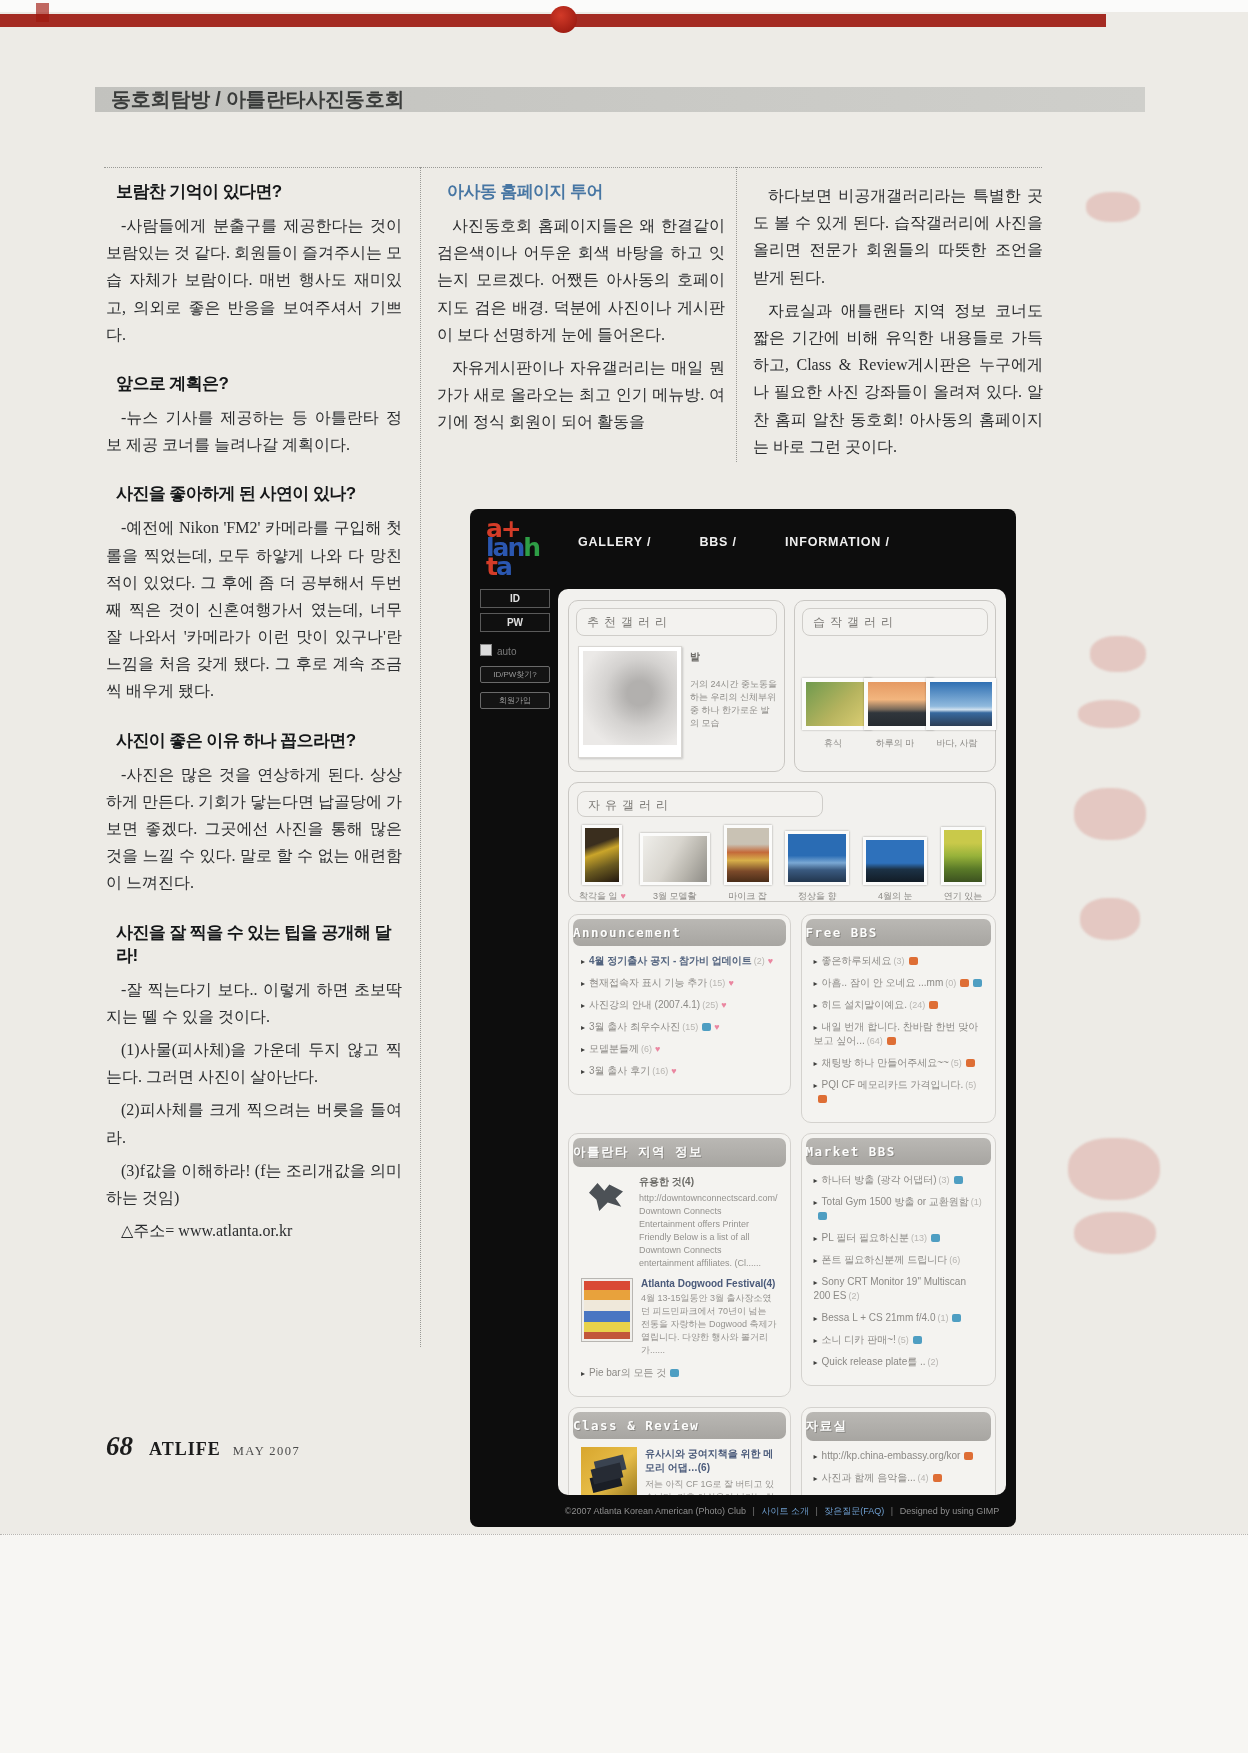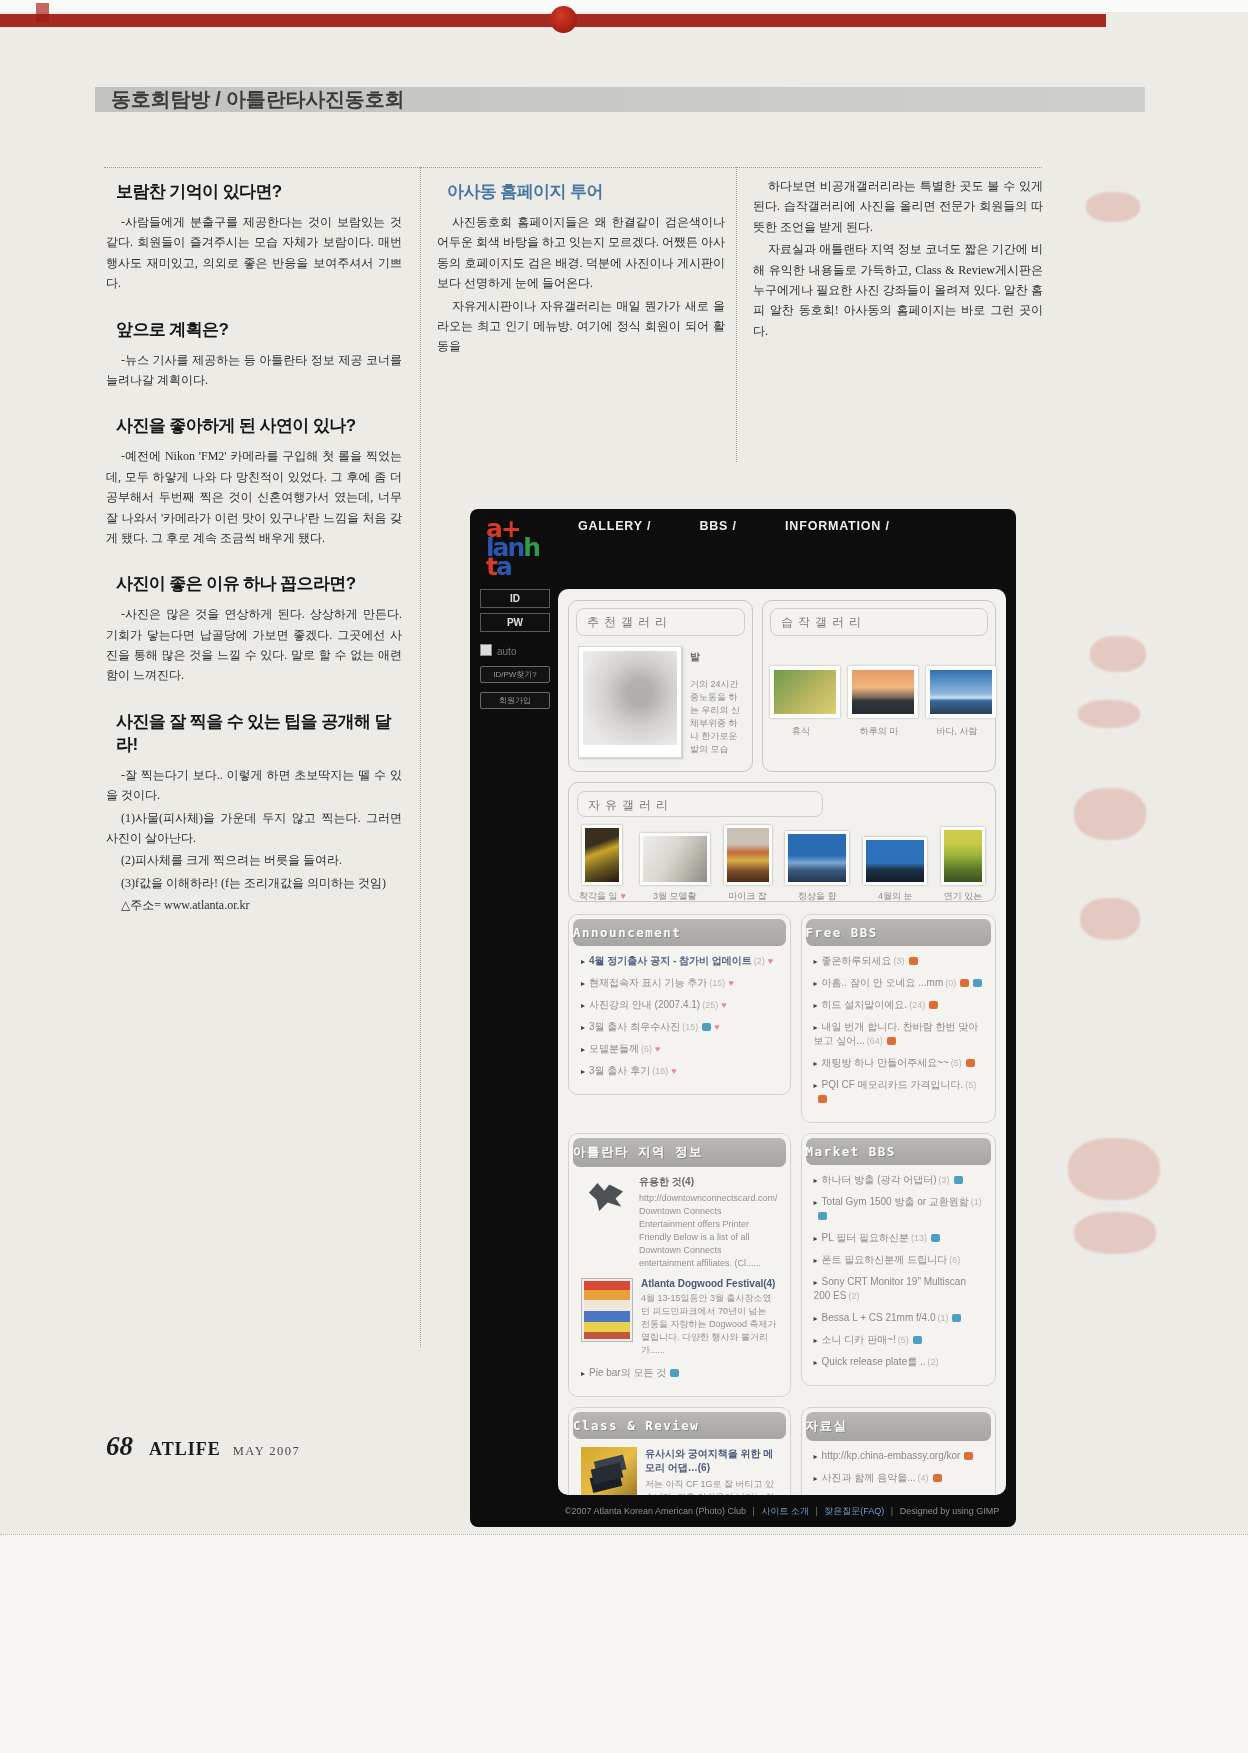--- a/index.html
+++ b/index.html
@@ -36,35 +36,35 @@
   .vdiv1{position:absolute;left:420px;top:167px;height:1180px;border-left:1px dotted #9a9a96;}
   .vdiv2{position:absolute;left:736px;top:167px;height:295px;border-left:1px dotted #9a9a96;}
   .col{position:absolute;top:176px;}
   .col1{left:106px;width:296px;}
   .col2{left:437px;width:288px;}
   .col3{left:753px;width:290px;}
   .heading{font-family:"Liberation Sans","DejaVu Sans",sans-serif;font-weight:bold;font-size:17px;
            color:#141618;margin:24px 0 9px;padding-left:10px;letter-spacing:-.6px;}
   .heading.first{margin-top:4px;}
   .heading.blue{color:#4776a3;}
-  .para{font-size:12px;line-height:1.7;color:#2b2d2f;text-align:justify;text-indent:15px;margin:0 0 2px;}
+  .para{font-size:16px;line-height:1.7;color:#2b2d2f;text-align:justify;text-indent:15px;margin:6px 0 2px;}
 
   
   .page-footer{position:absolute;left:106px;top:1431px;color:#1c1c1c;}
   .pf-num{font-style:italic;font-size:27px;font-weight:bold;font-family:"Liberation Serif",serif;}
   .pf-mag{font-size:18px;font-weight:bold;letter-spacing:1px;margin-left:12px;font-family:"Liberation Serif",serif;}
   .pf-issue{font-size:12.5px;color:#4a4a4a;letter-spacing:1.5px;margin-left:8px;}
 
   
   .site{position:absolute;left:470px;top:509px;width:546px;height:1018px;background:#0d0d0d;
         border-radius:8px;font-family:"Liberation Sans","DejaVu Sans",sans-serif;}
   .logo{position:absolute;left:16px;top:10px;font-weight:bold;font-size:25px;line-height:19px;
         font-family:"DejaVu Sans",sans-serif;letter-spacing:-2px;}
   .lg-red{color:#d43c28;} .lg-blue{color:#2b57b0;} .lg-green{color:#2e9e46;}
-  .nav{position:absolute;left:108px;top:10px;color:#efefef;font-weight:bold;font-size:12.5px;letter-spacing:.8px;}
+  .nav{position:absolute;left:108px;top:26px;color:#efefef;font-weight:bold;font-size:12.5px;letter-spacing:.8px;}
   .nav span{margin-right:44px;}
   .sidebar{position:absolute;left:10px;top:80px;width:70px;}
   .cred-box{border:1px solid #5a5a5a;color:#e0e0e0;text-align:center;font-size:10px;font-weight:bold;
             height:17px;line-height:17px;margin-bottom:5px;background:#101010;}
   .auto-row{margin-top:12px;color:#7a7a7a;font-size:10px;}
   .cb{display:inline-block;width:10px;height:10px;background:#dcdcdc;border:1px solid #888;
       margin-right:5px;vertical-align:-1px;}
   .mini-btn{margin-top:9px;border:1px solid #6a6a6a;color:#9a9a9a;font-size:8px;padding:2px 1px;
             text-align:center;border-radius:2px;background:#141414;}
   .main-panel{position:absolute;left:88px;top:80px;width:448px;height:906px;background:#f2f1ee;
@@ -75,21 +75,21 @@
   .gbox2{flex:1;height:172px;}
   .gtitle{border:1px solid #cfcdc9;border-radius:8px;height:26px;line-height:26px;padding:0 10px;
           color:#7c7a76;font-size:12px;letter-spacing:5px;background:#f3f2ef;}
   .rec-wrap{display:flex;margin-top:10px;padding-left:2px;}
   .rec-photo{width:104px;height:112px;background:#fff;border:1px solid #d8d6d2;
              box-shadow:1px 1px 2px rgba(0,0,0,.18);padding:4px 4px 12px;box-sizing:border-box;}
   .rec-img{width:100%;height:100%;background:radial-gradient(circle at 60% 45%,#b2b0ae 0 16%,#d4d2d0 45%,#ebe9e7 78%);}
   .rec-side{margin-left:8px;flex:1;}
   .rec-title{font-size:10px;color:#6e6c68;margin:4px 0 14px;font-weight:bold;}
   .rec-desc{font-size:9px;color:#8e8c88;line-height:1.45;}
-  .study-row{display:flex;gap:16px;justify-content:center;margin-top:30px;}
+  .study-row{display:flex;justify-content:center;margin-top:42px;}
   .sth{width:62px;}
   .sth-img{width:62px;height:44px;border:4px solid #fcfcfb;box-shadow:0 0 2px rgba(0,0,0,.3);}
   .st1{background:linear-gradient(135deg,#6f9a4e,#b5b35e 55%,#ddcf74);}
   .st2{background:linear-gradient(to bottom,#e59a63 0%,#f2b57e 40%,#7a6a5a 62%,#30363c 70%,#262b30 100%);}
   .st3{background:linear-gradient(to bottom,#2f6fb2 0%,#8fb9dd 55%,#cfe0ee 63%,#38699f 70%,#2c3e55 100%);}
   .sth-lbl{text-align:center;font-size:9px;color:#8a8884;margin-top:7px;white-space:nowrap;}
   .gbox-free{margin-top:10px;border:1px solid #c9c7c3;border-radius:10px;padding:8px;height:120px;box-sizing:border-box;}
   .gtitle-free{width:246px;box-sizing:border-box;}
   .free-row{display:flex;align-items:flex-end;justify-content:space-between;margin-top:8px;padding:0 2px;}
   .fth{text-align:center;}

